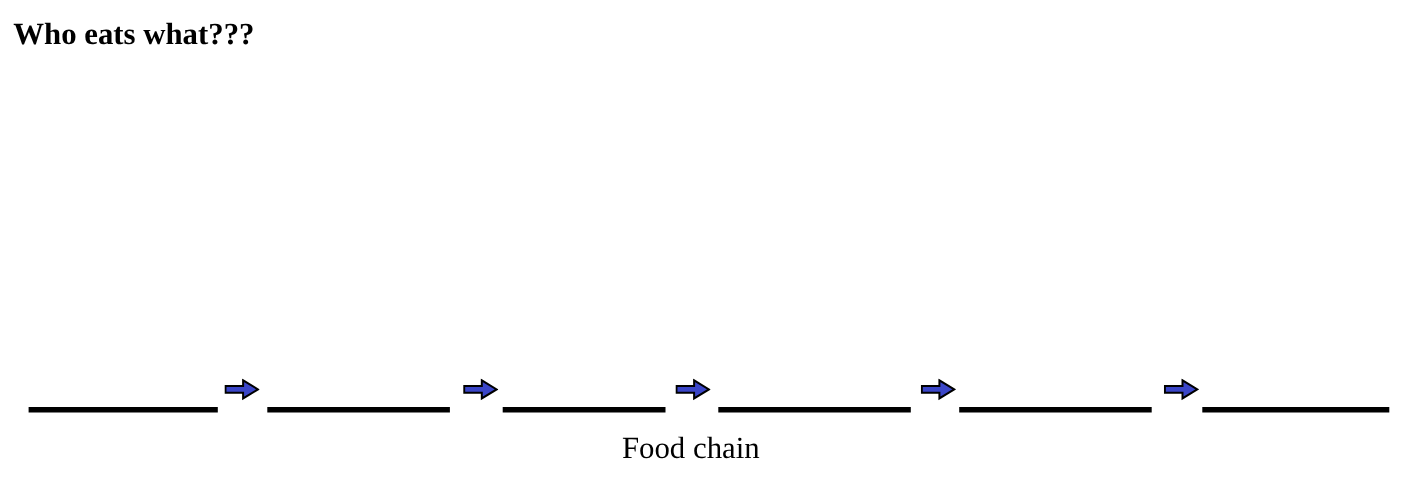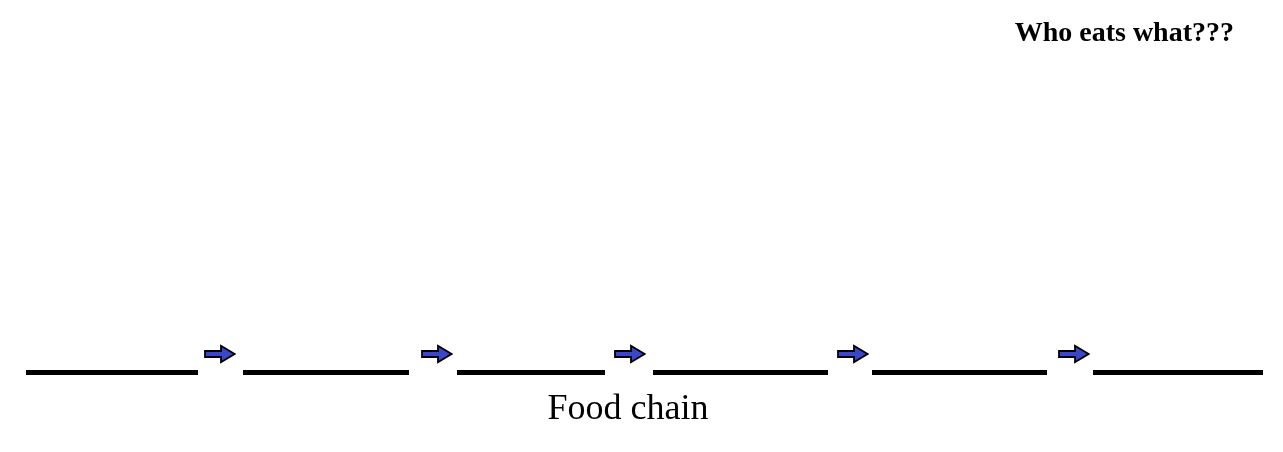--- a/index.html
+++ b/index.html
@@ -13,23 +13,23 @@
     height: 452px;
     background: #ffffff;
     overflow: hidden;
     font-family: "Liberation Serif", "DejaVu Serif", serif;
     color: #000000;
   }
   
   .header {
     position: absolute;
     top: 15px;
-    left: 0;
+    left: 12px;
     width: 1234px;
-    text-align: right;
+    text-align: left;
     line-height: 33px;
   }
   .title {
     margin: 0;
     font-size: 28px;
     font-weight: bold;
     line-height: 33px;
   }
   .subtitle {
     margin: 0;
@@ -63,21 +63,21 @@
   .arrow.a3 { left: 614px; }
   .arrow.a4 { left: 837px; }
   .arrow.a5 { left: 1058px; }
 
   .chain-label {
     position: absolute;
     top: 391px;
     left: 0;
     width: 1256px;
     text-align: center;
-    font-size: 36px;
+    font-size: 28px;
     line-height: 33px;
   }
 </style>
 </head>
 <body>
 
 <div id="stage">
 
   <div class="header">
     <h1 class="title">Who eats what???</h1>

